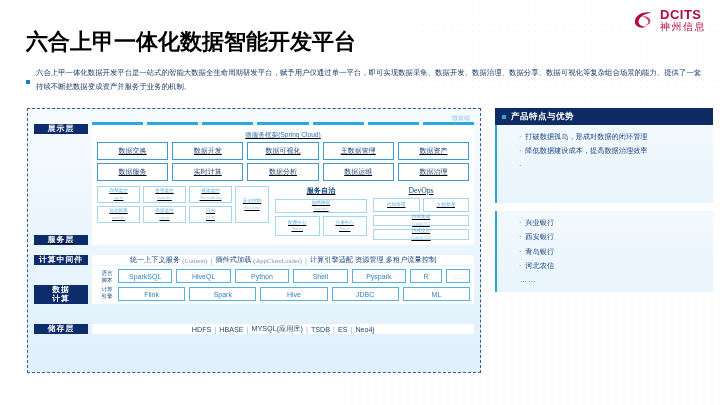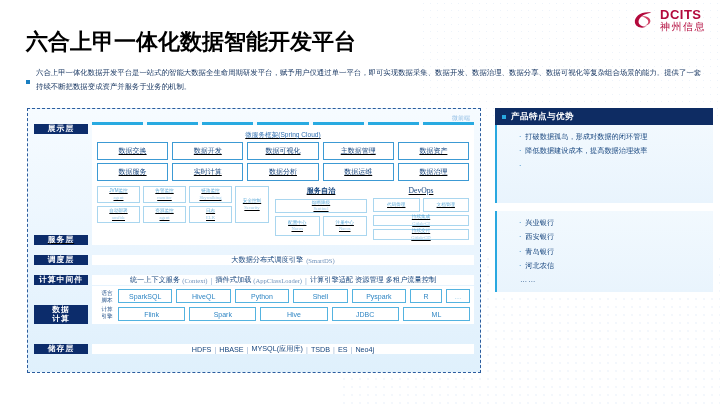--- a/index.html
+++ b/index.html
@@ -317,27 +317,20 @@
                 <span class="cn">持续交付</span>
                 <span class="en">Gitlab-CD</span>
               </div>
             </div>
           </div>
 
         </div>
       </div>
     </div>
 
-    <div class="row" style="height:17px;">
-      <div class="layer-label">调度层</div>
-      <div class="layer-body line-body">
-        <span>大数据分布式调度引擎</span>
-        <span class="sub" style="margin-left:3px;">(SmartDS)</span>
-      </div>
-    </div>
 
     <div class="row" style="height:17px;">
       <div class="layer-label">计算中间件</div>
       <div class="layer-body line-body">
         <span>统一上下文服务</span>
         <span class="sub" style="margin-left:2px;">(Context)</span>
         <span class="sep">|</span>
         <span>插件式加载</span>
         <span class="sub" style="margin-left:2px;">(AppClassLoader)</span>
         <span class="sep">|</span>

